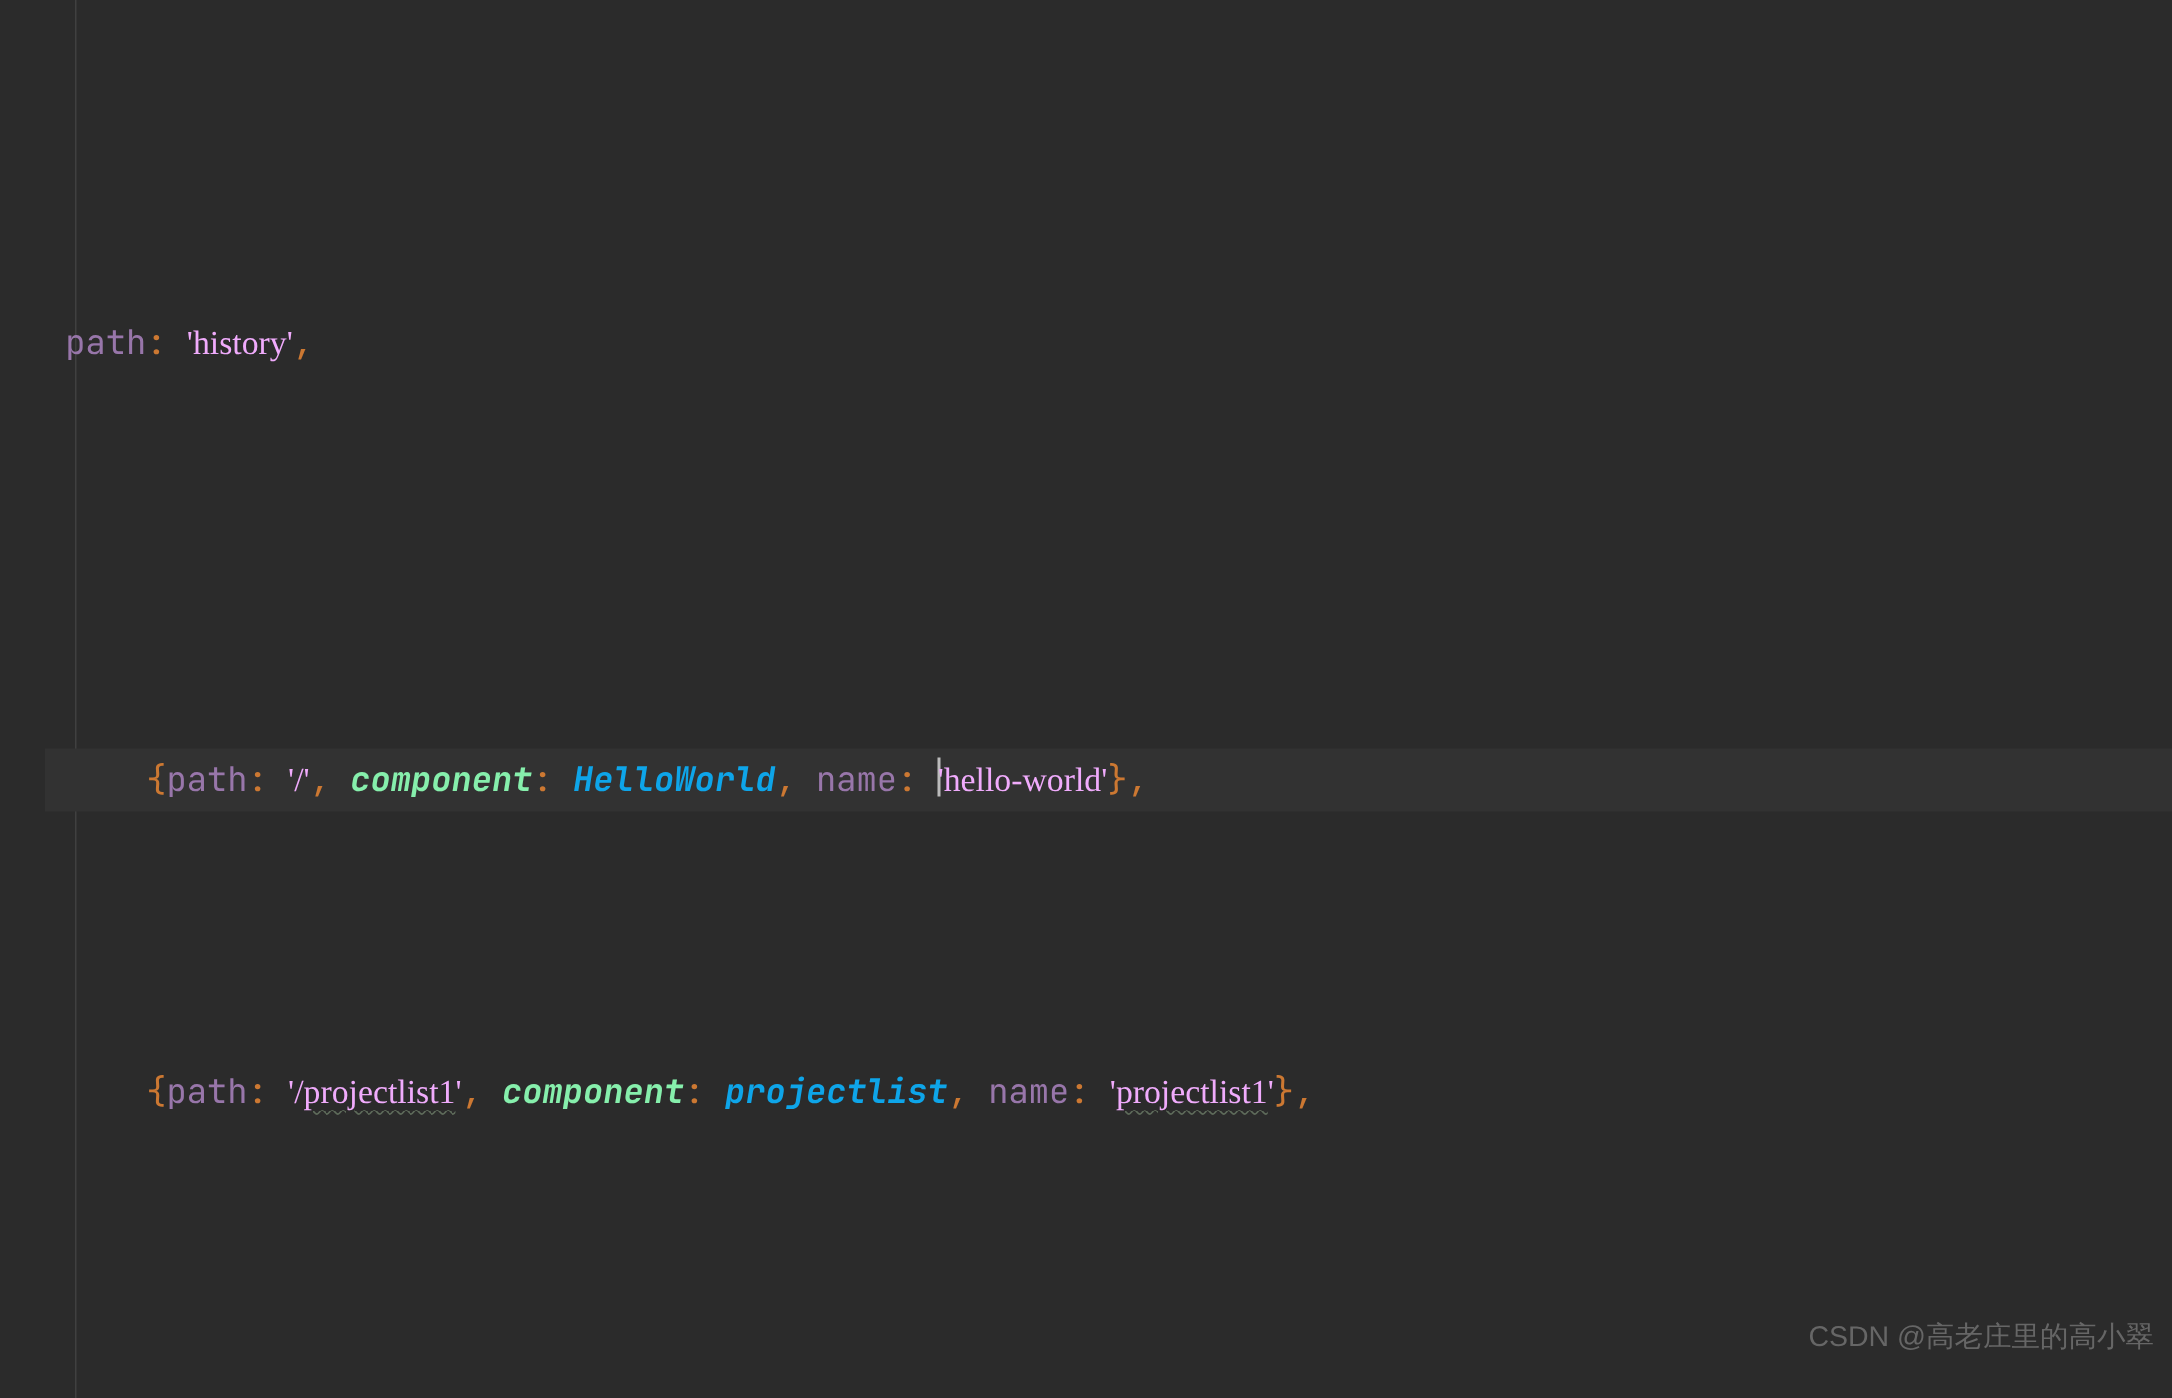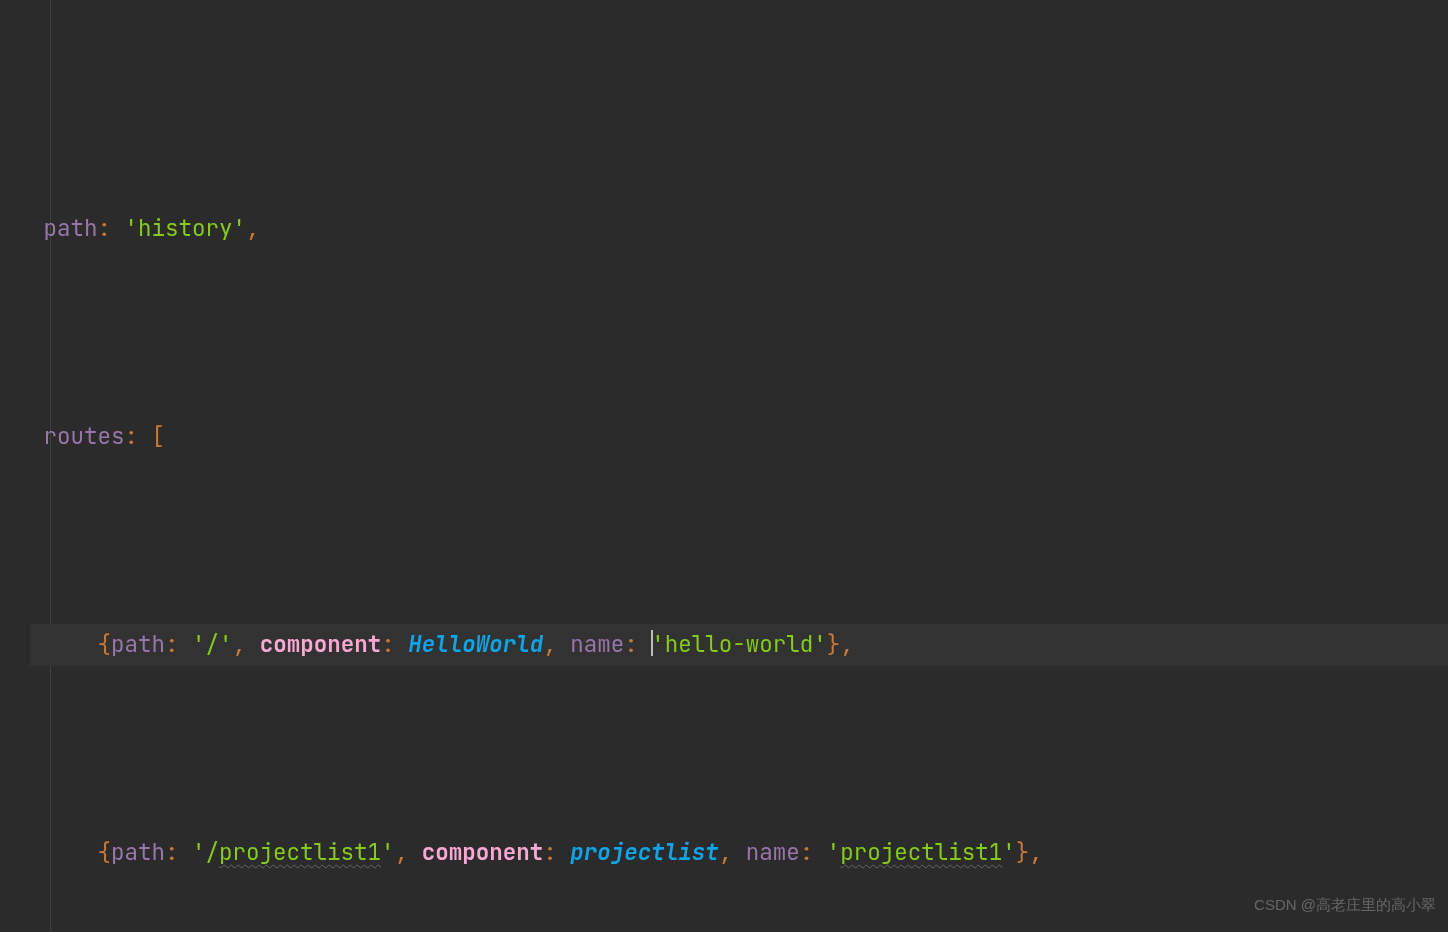--- a/index.html
+++ b/index.html
@@ -31,53 +31,52 @@
     top: 0;
     bottom: 0;
     width: 1px;
     background: #404040;
   }
   .g1 { left: 50px; }
 
   
   .key   { color: #9876AA; }             
   .kw    { color: #CC7832; }             
-  .str   { color: #84cc16; }             
-  .comp  { color: #f9a8d4; font-weight: bold; }  
+  .str   { color: #f0abfc; font-family: Liberation Serif, serif; }             
+  .comp  { color: #86efac; font-style: italic; font-weight: bold; }  
   .ident { color: #0ea5e9; font-style: italic; font-weight: bold; }
   .underline { text-decoration: underline wavy #5E6B5A; text-decoration-thickness:1px; text-underline-offset:4px;}
   .cursor {
     display: inline-block;
     width: 2px;
     height: 26px;
     background: #BBBBBB;
     vertical-align: -4px;
     margin-right: -2px;
   }
   .watermark {
     position: absolute;
     right: 12px;
-    bottom: 6px;
+    bottom: 19px;
     color: #7A7A7A;
     font-family: sans-serif;
-    font-size: 15px;
+    font-size: 19px;
     opacity: .75;
   }
 </style>
 </head>
 <body>
 
 <div class="editor">
   <div class="guide g1"></div>
 
   
   <div class="line"> <span class="key">path</span><span class="kw">:</span> <span class="str">'history'</span><span class="kw">,</span></div>
 
   
-  <div class="line"> <span class="key">routes</span><span class="kw">:</span> <span class="kw">[</span></div>
 
   
   <div class="line active-line">     <span class="kw">{</span><span class="key">path</span><span class="kw">:</span> <span class="str">'/'</span><span class="kw">,</span> <span class="comp">component</span><span class="kw">:</span> <span class="ident">HelloWorld</span><span class="kw">,</span> <span class="key">name</span><span class="kw">:</span> <span class="cursor"></span><span class="str">'hello-world'</span><span class="kw">},</span></div>
 
   
   <div class="line">     <span class="kw">{</span><span class="key">path</span><span class="kw">:</span> <span class="str"><span>'/</span><span class="underline">projectlist1</span><span>'</span></span><span class="kw">,</span> <span class="comp">component</span><span class="kw">:</span> <span class="ident">projectlist</span><span class="kw">,</span> <span class="key">name</span><span class="kw">:</span> <span class="str"><span>'</span><span class="underline">projectlist1</span><span>'</span></span><span class="kw">},</span></div>
 
   
   
 

